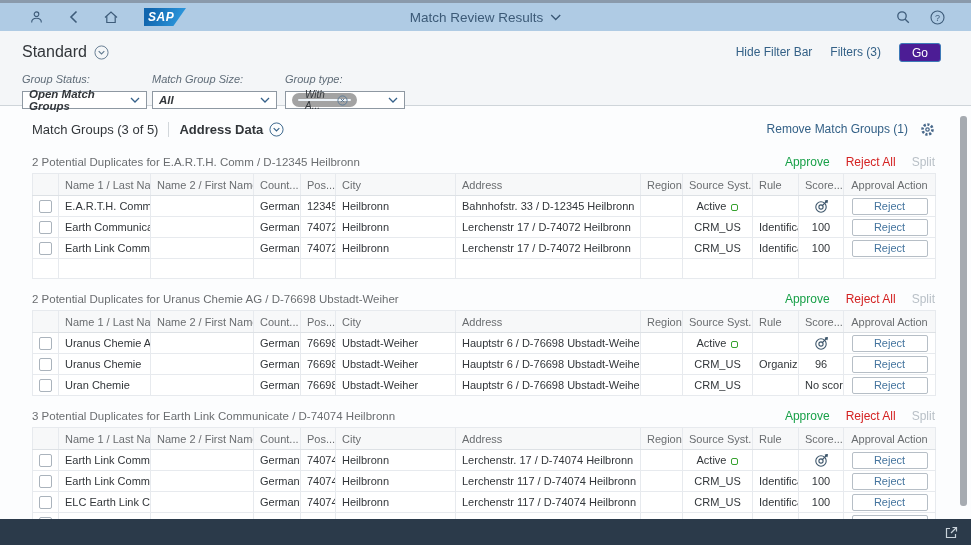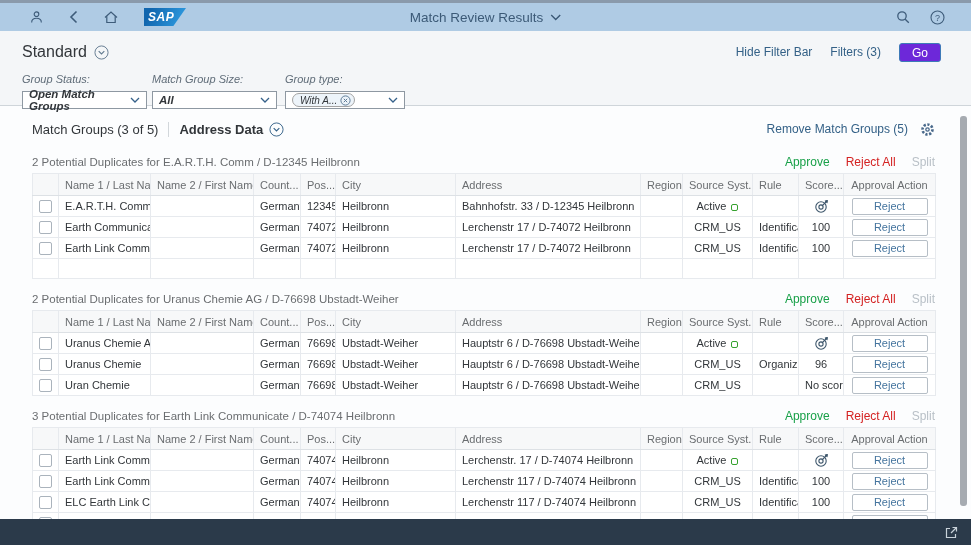--- a/index.html
+++ b/index.html
@@ -20,30 +20,30 @@
                  gap: 7px; color: #3c5a77; font-size: 13.5px; cursor: pointer; }
   .shell .right { margin-left: auto; display: flex; align-items: center; gap: 20px; }
 
   
   .filterbar { height: 75px; background: #f4f6f8; border-bottom: 1px solid #cfd5da; padding: 9px 30px 0 22px; }
   .variant-row { display: flex; align-items: center; height: 24px; }
   .variant { font-size: 16px; color: #32363a; display: flex; align-items: center; gap: 7px; cursor: pointer; }
   .variant .vchev { color: #61798f; display: inline-flex; }
   .variant-row .vr-right { margin-left: auto; display: flex; align-items: center; gap: 18px; }
   .link { color: #346187; font-size: 12px; }
-  .go-btn { background: #6d28d9; color: #fff; font-size: 12px; border: 1px solid #3d7ab8; border-radius: 3px;
+  .go-btn { background: #4c1d95; color: #fff; font-size: 12px; border: 1px solid #3d7ab8; border-radius: 3px;
             padding: 2px 12px; height: 19px; font-family: inherit; cursor: pointer; }
   .fields { display: flex; margin-top: 9px; }
   .field { width: 125px; margin-right: 5px; font-style: italic; }
   .field:nth-child(3) { width: 120px; margin-left: 3px; }
   .field label { display: block; font-size: 11px; color: #5f6c78; margin-bottom: 6px; }
   .control { height: 18px; border: 1px solid #8e98a2; background: #fff; display: flex; align-items: center;
              padding: 0 6px; font-size: 11.5px; font-weight: bold; color: #32363a; cursor: pointer; gap: 31px; }
   .control .chev { margin-left: auto; color: #35618a; display: inline-flex; }
-  .token { display: flex; align-items: center; gap: 3px; height: 14px; border: 1px solid #a3a3a3;
+  .token { display: flex; align-items: center; gap: 3px; height: 14px; border: 6px solid #a3a3a3;
            background: #edf4fa; border-radius: 8px; padding: 0 3px 0 7px; font-size: 10px;
            font-weight: normal; color: #32363a; }
 
   
   .content { padding: 10px 0 0 32px; }
   .toolbar { display: flex; align-items: center; height: 26px; width: 903px; }
   .tb-title { font-size: 13px; color: #32363a; }
   .tb-sep { width: 1px; height: 15px; background: #d2d7db; margin: 0 10px; }
   .tb-view { font-size: 13px; font-weight: bold; color: #32363a; display: flex; align-items: center; gap: 6px; cursor: pointer; }
   .tb-view .vchev { color: #346187; display: inline-flex; }
@@ -201,21 +201,21 @@
     <span class="tb-view">
       <span>Address Data</span>
       <span class="vchev">
         <svg width="15" height="15" viewBox="0 0 16 16" fill="none" stroke="currentColor">
             <circle cx="8" cy="8" r="7"></circle>
             <path d="M5 6.5l3 3 3-3" stroke-width="1.2"></path>
           </svg>
       </span>
     </span>
     <span class="tb-right">
-      <a class="link">Remove Match Groups (5)</a>
+      <a class="link">Remove Match Groups (1)</a>
       <span class="icon-btn gear">
         <svg width="15" height="15" viewBox="0 0 15 15" fill="none" stroke="currentColor">
             <circle cx="7.5" cy="7.5" r="5" stroke-width="2.6" stroke-dasharray="2.2 1.6"></circle>
             <circle cx="7.5" cy="7.5" r="1.7" stroke-width="1.3"></circle>
           </svg>
       </span>
     </span>
   </div>
   <div id="groups">
   <section class="group">

